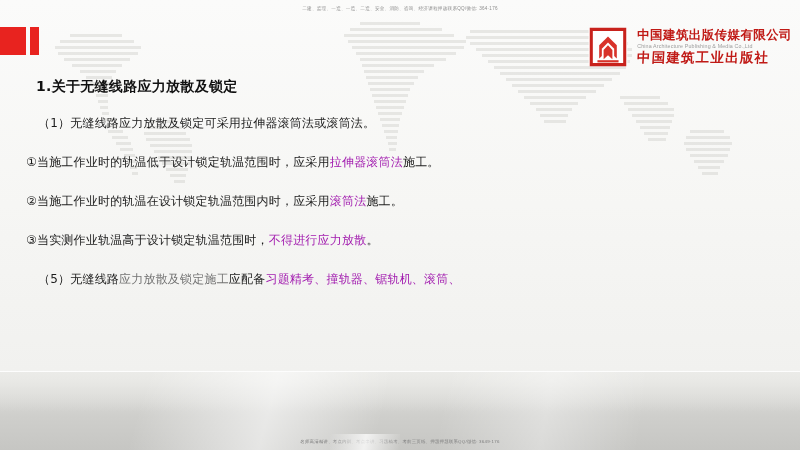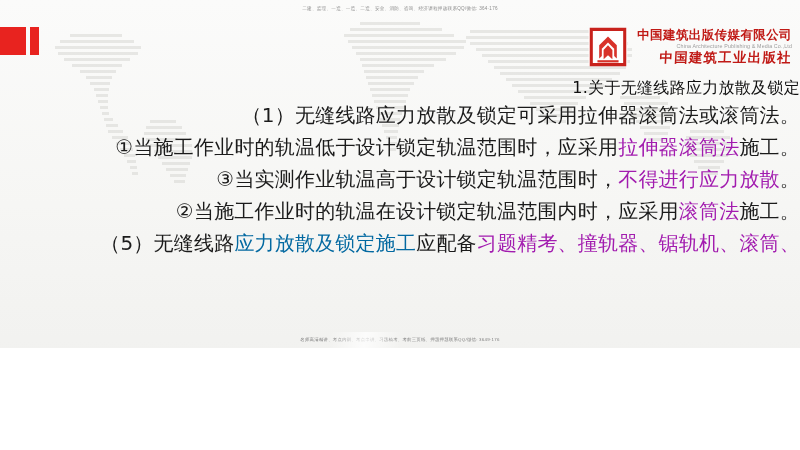--- a/index.html
+++ b/index.html
@@ -6,24 +6,23 @@
   html,body { width:800px; height:450px; overflow:hidden; }
   body {
     font-family:"Liberation Sans", sans-serif;
     background:#ffffff;
     position:relative;
   }
 
   
   .slide {
     position:absolute; inset:0;
-    width:800px; height:348px;
+    width:800px; height:450px;
     background:#f4f4f2;
     overflow:hidden;
-    text-align:right;
   }
 
   
   .upper-bg {
     position:absolute; left:0; top:0; width:800px; height:372px;
     background:linear-gradient(180deg,#fbfbfa 0%,#f6f6f4 55%,#f1f1ef 100%);
   }
 
   
   .worldmap {
@@ -59,30 +58,30 @@
   }
 
   
   .content {
     position:absolute; left:0; top:78px; width:800px;
     z-index:4;
     font-family:"DejaVu Sans", sans-serif;
     color:#1b1b1b;
   }
   .title {
-    font-size:16px; font-weight:normal; color:#111111;
-    margin-left:36px; letter-spacing:.3px;
+    font-size:14px; font-weight:bold; color:#111111;
+    margin-left:36px; margin-bottom:11px; letter-spacing:.3px;
   }
   .para {
-    font-size:20px; line-height:32px;
-    margin-left:26px; letter-spacing:.2px; white-space:nowrap;
+    font-size:12px; line-height:32px;
+    margin-left:26px; letter-spacing:.2px; white-space:nowrap;margin-top:7px;
   }
   .para.indent { margin-left:38px; }
   .g  { color:#a21caf; }   
-  .c  { color:#0369a1; }   
+  .c  { color:#737373; }   
 
   
   .floor {
     position:absolute; left:0; top:372px; width:800px; height:78px;
     background:linear-gradient(180deg,#e9e9e6 0%,#dcdcd9 22%,#cfcfcc 55%,#c6c6c3 100%);
   }
   .floor-shine {
     position:absolute; left:0; top:372px; width:800px; height:78px;
     background:linear-gradient(105deg,rgba(255,255,255,0) 18%,rgba(255,255,255,.55) 34%,rgba(255,255,255,0) 48%),
                linear-gradient(100deg,rgba(255,255,255,0) 55%,rgba(255,255,255,.35) 68%,rgba(255,255,255,0) 80%);
@@ -247,22 +246,22 @@
       <div class="logo-en">China Architecture Publishing &amp; Media Co.,Ltd</div>
       <div class="logo-cn2">中国建筑工业出版社</div>
     </div>
   </div>
 
   <div class="content">
     <div class="title">1.关于无缝线路应力放散及锁定</div>
     <div id="paras">
         <div class="para indent"><span>（1）无缝线路应力放散及锁定可采用拉伸器滚筒法或滚筒法。</span></div>
         <div class="para"><span>①当施工作业时的轨温低于设计锁定轨温范围时，应采用</span><span class="g">拉伸器滚筒法</span><span>施工。</span></div>
+        <div class="para"><span>②当施工作业时的轨温在设计锁定轨温范围内时，应采用</span><span class="g">滚筒法</span><span>施工。</span></div>
         <div class="para"><span>③当实测作业轨温高于设计锁定轨温范围时，</span><span class="g">不得进行应力放散</span><span>。</span></div>
-        <div class="para"><span>②当施工作业时的轨温在设计锁定轨温范围内时，应采用</span><span class="g">滚筒法</span><span>施工。</span></div>
         <div class="para indent"><span>（5）无缝线路</span><span class="c">应力放散及锁定施工</span><span>应配备</span><span class="g">习题精考、撞轨器、锯轨机、滚筒、</span></div>
       </div>
   </div>
 
   <div class="floor"></div>
   <div class="floor-refl"></div>
   <div class="floor-shine"></div>
   <div class="floor-edge"></div>
 
   <div class="bottom-strip">

